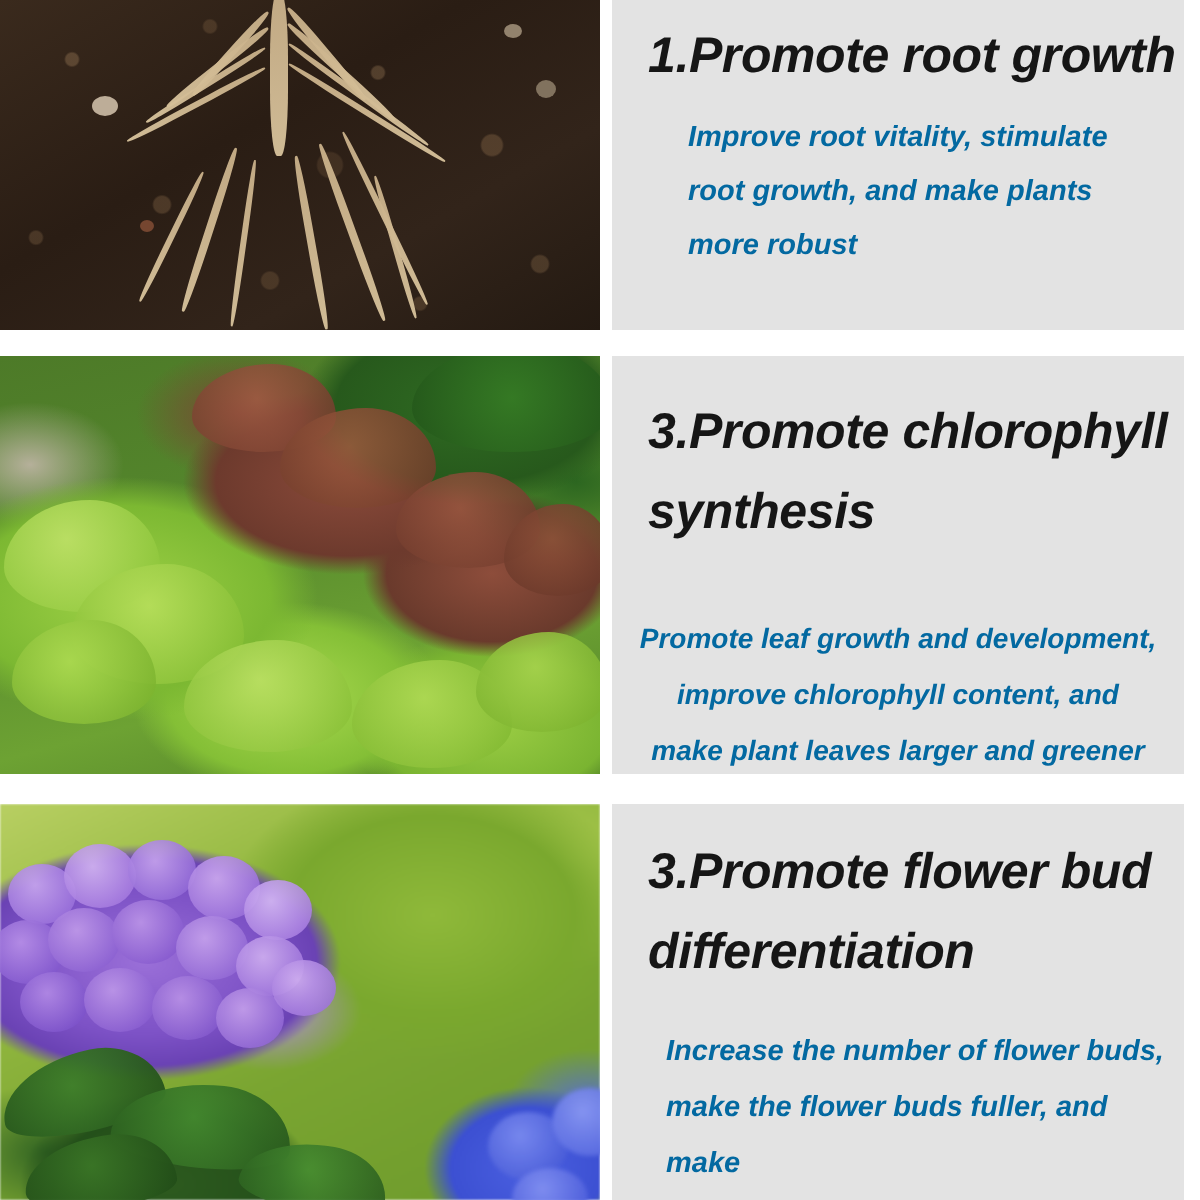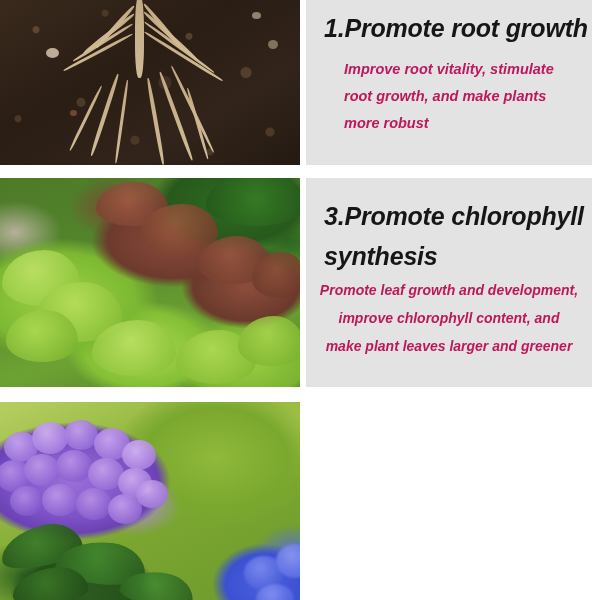--- a/index.html
+++ b/index.html
@@ -56,21 +56,21 @@
     font-size: 25px;
     letter-spacing: -0.2px;
     line-height: 40px;
     white-space: pre-line;
   }
 
   .body {
     position: absolute;
     font-weight: bold;
     font-style: italic;
-    color: #be185d;
+    color: #0369a1;
     font-size: 14.5px;
     line-height: 27px;
     white-space: pre-line;
   }
 
   
   #band1 { top: 0; height: 165px; }
   #band1 .title { left: 18px; top: 8px; }
   #band1 .body  { left: 38px; top: 56px; }
 
@@ -100,21 +100,21 @@
     position: absolute;
     background: linear-gradient(to bottom, #c9b089, #d8c39c);
     border-radius: 40%;
     transform-origin: top center;
     opacity: .95;
   }
 
   
   #band2 { top: 178px; height: 209px; }
   #band2 .title { left: 18px; top: 18px; }
-  #band2 .body  { left: 0; top: 98px; width: 286px; text-align: center; font-size: 14px; line-height: 28px; }
+  #band2 .body  { left: 0; top: 127px; width: 286px; text-align: center; font-size: 14px; line-height: 28px; }
 
   .lettuce {
     position: absolute;
     inset: 0;
     background:
       radial-gradient(ellipse 120px 70px at 78% 12%, #2f6b22 0%, #27591c 55%, transparent 70%),
       radial-gradient(ellipse 90px 55px at 96% 30%, #2c6620 0%, transparent 72%),
       radial-gradient(ellipse 110px 62px at 58% 30%, #8a4a3a 0%, #6d3a2d 60%, transparent 75%),
       radial-gradient(ellipse 85px 55px at 82% 52%, #8d4d3b 0%, #6a3a2c 62%, transparent 76%),
       radial-gradient(ellipse 70px 44px at 40% 14%, #7d4334 0%, transparent 74%),
@@ -252,15 +252,22 @@
       <div class="floret" style="left:244px; top:154px; width:40px; height:34px; background:radial-gradient(circle at 40% 35%, #7c8cf0, #3c50d2); filter:blur(1px);"></div>
       <div class="floret" style="left:276px; top:142px; width:38px; height:34px; background:radial-gradient(circle at 40% 35%, #8b99f3, #4a5ddb); filter:blur(1px);"></div>
       <div class="floret" style="left:256px; top:182px; width:38px; height:30px; background:radial-gradient(circle at 40% 35%, #8492f2, #4254d7); filter:blur(1px);"></div>
 
       <div class="leaf" style="left:0px;   top:124px; width:82px; height:40px; background:radial-gradient(circle at 45% 40%, #3d7d2a, #23501a); border-radius:60% 40% 50% 50%/70% 70% 30% 30%; transform:rotate(-12deg); opacity:.95;"></div>
       <div class="leaf" style="left:56px;  top:140px; width:90px; height:42px; background:radial-gradient(circle at 45% 40%, #43882e, #27571c); border-radius:60% 40% 50% 50%/70% 70% 30% 30%; transform:rotate(6deg); opacity:.95;"></div>
       <div class="leaf" style="left:12px;  top:166px; width:76px; height:36px; background:radial-gradient(circle at 45% 40%, #3a7526, #204a17); border-radius:60% 40% 50% 50%/70% 70% 30% 30%; transform:rotate(-6deg); opacity:.95;"></div>
       <div class="leaf" style="left:120px; top:170px; width:74px; height:34px; background:radial-gradient(circle at 45% 40%, #458c30, #28591d); border-radius:60% 40% 50% 50%/70% 70% 30% 30%; transform:rotate(10deg); opacity:.9;"></div>
     </div>
 
+    <div class="panel">
+      <div class="title">3.Promote flower bud
+differentiation</div>
+      <div class="body">Increase the number of flower buds,
+make the flower buds fuller, and make
+the flowering period more durable</div>
+    </div>
   </div>
 
 </div>
 
 </body></html>

